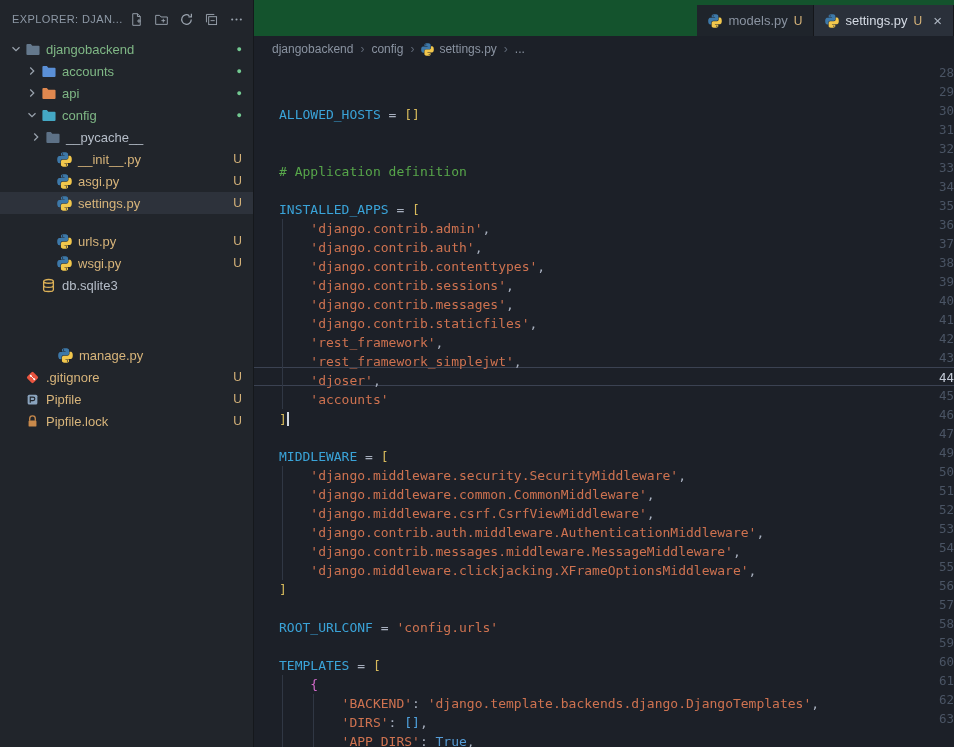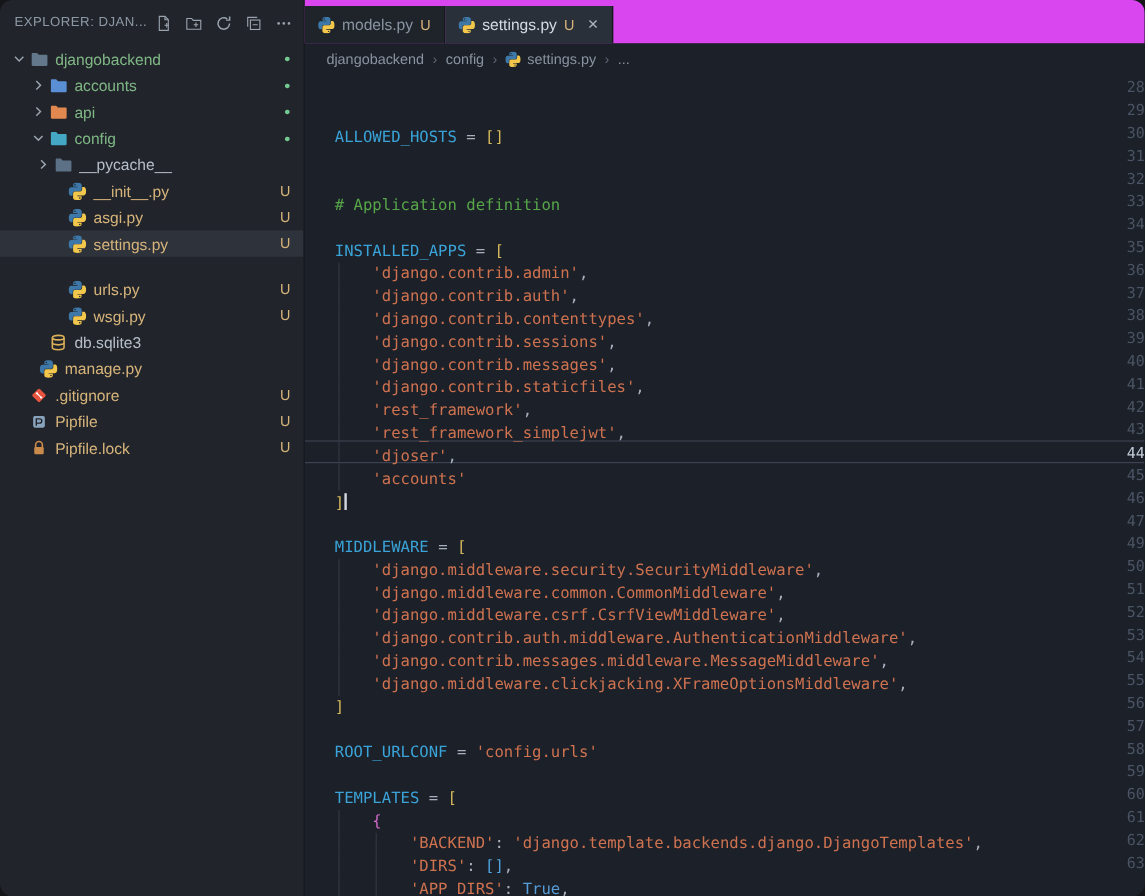--- a/index.html
+++ b/index.html
@@ -1,17 +1,17 @@
 <!DOCTYPE html>
 <html><head>
 <meta charset="utf-8">
 <style>
   html,body{margin:0;padding:0;background:#14161a;}
   body{font-family:"Liberation Sans","DejaVu Sans",sans-serif;}
-  .app{width:954px;height:747px;display:flex;overflow:hidden;background:#1c2028;border-radius:11px;}
+  .app{width:954px;height:747px;display:flex;overflow:hidden;background:#1c2028;}
 
   
   .sidebar{width:253px;flex:0 0 253px;background:#21252b;border-right:1px solid #15181c;display:flex;flex-direction:column;overflow:hidden;}
   .exp-header{height:38px;flex:0 0 38px;display:flex;align-items:center;padding:0 6px 0 12px;}
   .exp-title{font-size:11px;color:#8e99a6;letter-spacing:.4px;white-space:nowrap;overflow:hidden;}
   .exp-actions{margin-left:auto;display:flex;gap:3px;}
   .exp-btn{width:22px;height:22px;display:flex;align-items:center;justify-content:center;border-radius:4px;cursor:pointer;}
   .exp-btn svg{width:15px;height:15px;}
   .tree{flex:1;overflow:hidden;font-size:13px;}
   .trow{height:22px;display:flex;align-items:center;padding-right:11px;cursor:pointer;}
@@ -20,21 +20,21 @@
   .chev svg{width:14px;height:14px;}
   .ficon{width:17px;height:16px;flex:0 0 17px;margin-right:5px;display:flex;align-items:center;justify-content:center;}
   .ficon svg{width:15px;height:15px;display:block;}
   .tlabel{white-space:nowrap;}
   .lbl-green{color:#7fb785}.lbl-gold{color:#d7b47a}.lbl-plain{color:#b6bec9}
   .badge{margin-left:auto;color:#d7b47a;font-size:12px;}
   .gitdot{margin-left:auto;color:#73c991;font-size:9px;line-height:1;}
 
   
   .editor-col{flex:1;min-width:0;display:flex;flex-direction:column;background:#1c2028;}
-  .tabbar{height:36px;flex:0 0 36px;background:#d946ef;display:flex;align-items:flex-end;}
+  .tabbar{height:36px;flex:0 0 36px;background:#14532d;display:flex;align-items:flex-end;justify-content:flex-end;}
   .tabs{display:flex;height:31px;}
   .tab{display:flex;align-items:center;gap:6px;padding:0 11px;background:#1f242b;border-right:1px solid #14161a;font-size:13px;color:#8a93a1;cursor:pointer;white-space:nowrap;}
   .tab.active{background:#2a303a;color:#d5dbe5;}
   .tabicon svg{width:14px;height:14px;display:block;}
   .tabbadge{color:#d7b47a;font-size:12px;}
   .tabclose{margin-left:5px;font-size:15px;color:#aeb6c2;line-height:1;cursor:pointer;}
 
   .breadcrumb{height:26px;flex:0 0 26px;display:flex;align-items:center;padding-left:18px;gap:7px;font-size:12px;color:#8a93a1;}
   .bitem{display:flex;align-items:center;gap:5px;cursor:pointer;}
   .bicon svg{width:13px;height:13px;display:block;}
@@ -226,21 +226,21 @@
             <svg viewBox="0 0 16 16">
               <g fill="none" stroke="#dcb157" stroke-width="1.4">
                 <ellipse cx="8" cy="3.6" rx="5.2" ry="2"></ellipse>
                 <path d="M2.8 3.6v8.8c0 1.1 2.3 2 5.2 2s5.2-.9 5.2-2V3.6"></path>
                 <path d="M2.8 8c0 1.1 2.3 2 5.2 2s5.2-.9 5.2-2"></path>
               </g>
             </svg>
           </span>
           <span class="tlabel lbl-plain">db.sqlite3</span>
         </div>
-        <div class="trow" style="padding-left: 16px;">
+        <div class="trow" style="padding-left: 41px; margin-top: 48px;">
           <span class="chev"></span>
           <span class="ficon">
             <svg viewBox="0 0 128 128">
               <path fill="#3d78a8" d="M63.9 2c-31.8 0-29.8 13.8-29.8 13.8l.1 14.3h30.3v4.3H22.1S1.8 32.1 1.8 64.2c0 32.1 17.7 31 17.7 31h10.6V80.5s-.6-17.7 17.4-17.7h30.1s16.9.3 16.9-16.3V19S97.1 2 63.9 2zM47.2 11.6a5.4 5.4 0 1 1 0 10.9 5.4 5.4 0 0 1 0-10.9z"></path>
               <path fill="#f2c74c" d="M64.1 126c31.8 0 29.8-13.8 29.8-13.8l-.1-14.3H63.5v-4.3h42.4s20.3 2.3 20.3-29.8c0-32.1-17.7-31-17.7-31h-10.6v14.7s.6 17.7-17.4 17.7H50.4s-16.9-.3-16.9 16.3V109s-2.6 17 30.6 17zM80.8 116.4a5.4 5.4 0 1 1 0-10.9 5.4 5.4 0 0 1 0 10.9z"></path>
             </svg>
           </span>
           <span class="tlabel lbl-gold">manage.py</span>
         </div>
         <div class="trow" style="padding-left: 8px;">

